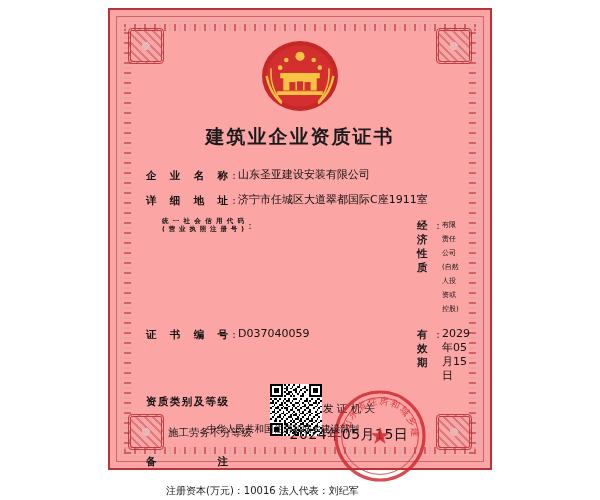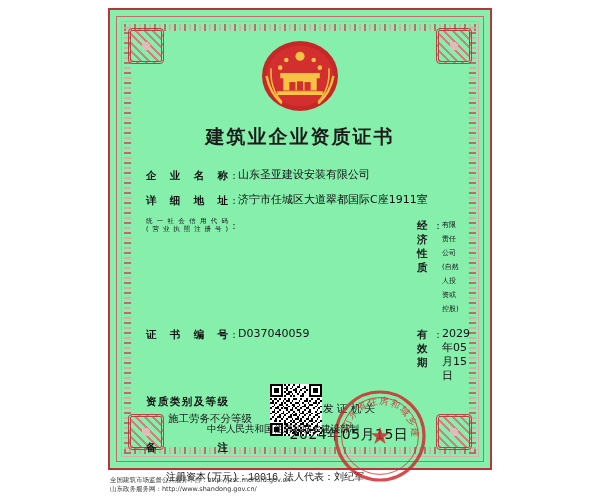--- a/index.html
+++ b/index.html
@@ -15,21 +15,21 @@
     background: #ffffff;
     overflow: hidden;
   }
 
   
   .frame-outer {
     position: absolute;
     left: 108px; top: 8px;
     width: 384px; height: 462px;
     border: 2px solid #b8333a;
-    background: #86efac;
+    background: #fca5a5;
   }
   .frame-inner {
     position: absolute;
     left: 6px; top: 6px; right: 6px; bottom: 6px;
     border: 1px solid #c9686c;
   }
   .frame-inner2 {
     position: absolute;
     left: 11px; top: 11px; right: 11px; bottom: 11px;
     border: 1px solid #e0a9ab;
@@ -119,23 +119,24 @@
     text-align: justify;
     text-align-last: justify;
     font-size: 10.5px;
     font-weight: bold;
     color: #111;
     padding-right: 2px;
     line-height: 14px;
   }
   .lbl.small {
     font-size: 6.5px;
-    font-weight: normal;
+    font-weight: bold;
     line-height: 7.5px;
     text-align-last: justify;
+    margin-left: 16px;
   }
   .colon { flex: 0 0 8px; text-align: center; line-height: 14px; }
   .val {
     flex: 1 1 auto;
     line-height: 14px;
     font-size: 11px;
     color: #111;
   }
   .val.small { font-size: 7px; }
 
@@ -145,34 +146,33 @@
   .lbl-r {
     flex: 0 0 56px;
     font-weight: bold;
     font-size: 10.5px;
     text-align: justify;
     text-align-last: justify;
     line-height: 14px;
     padding-left: 39px;
   }
 
-  .qual-row { margin-bottom: 4px; align-items: flex-end; }
+  .qual-row { margin-bottom: 18px; align-items: flex-end; }
   .qual-body {
     margin-left: 22px;
     margin-top: 2px;
     margin-bottom: 14px;
     font-size: 10.5px;
   }
 
   .remark-row { margin-top: 10px; align-items: flex-end; }
   .remark-body {
     margin-left: 20px;
     margin-top: 16px;
     font-size: 10px;
-    font-family: Liberation Mono, monospace;
   }
 
   
   .qr {
     position: absolute;
     left: 160px; top: 374px;
     width: 52px; height: 52px;
     background: #fff;
   }
   .qr canvas, .qr svg { display: block; }
@@ -557,18 +557,14 @@
       <path id="sealArc" d="M60,60 m-40,0 a40,40 0 1,1 80,0" fill="none"></path>
       <text fill="#d0262c" font-size="11.5" font-family="DejaVu Sans, sans-serif" letter-spacing="2">
         <textPath href="#sealArc" startOffset="6%">山东省住房和城乡建设厅</textPath>
       </text>
       <text x="60" y="70" text-anchor="middle" fill="#d0262c" font-size="30">★</text>
     </svg>
 
     <div class="ministry">中华人民共和国住房和城乡建设部制</div>
   </div>
 
-  <div class="footer">
-    <div>全国建筑市场监督公共服务平台：http://jzsc.mohurd.gov.cn</div>
-    <div>山东政务服务网：http://www.shandong.gov.cn/</div>
-  </div>
 
 </div>
 
 </body></html>

